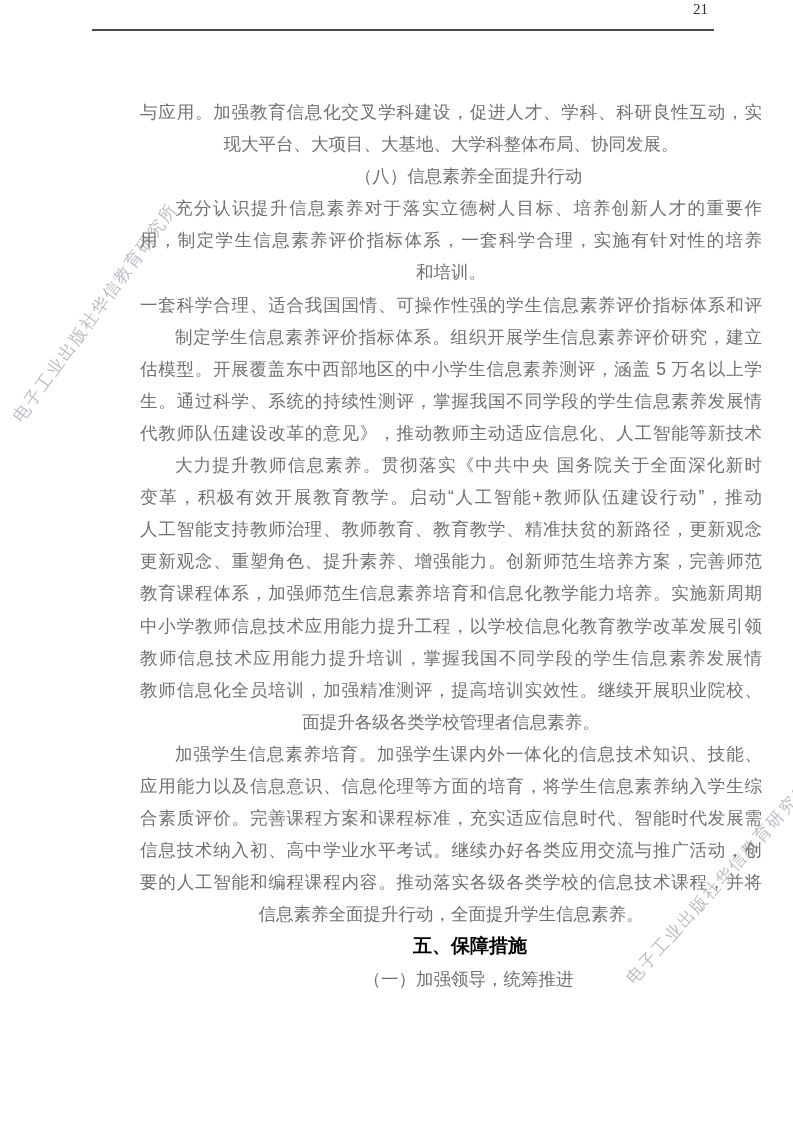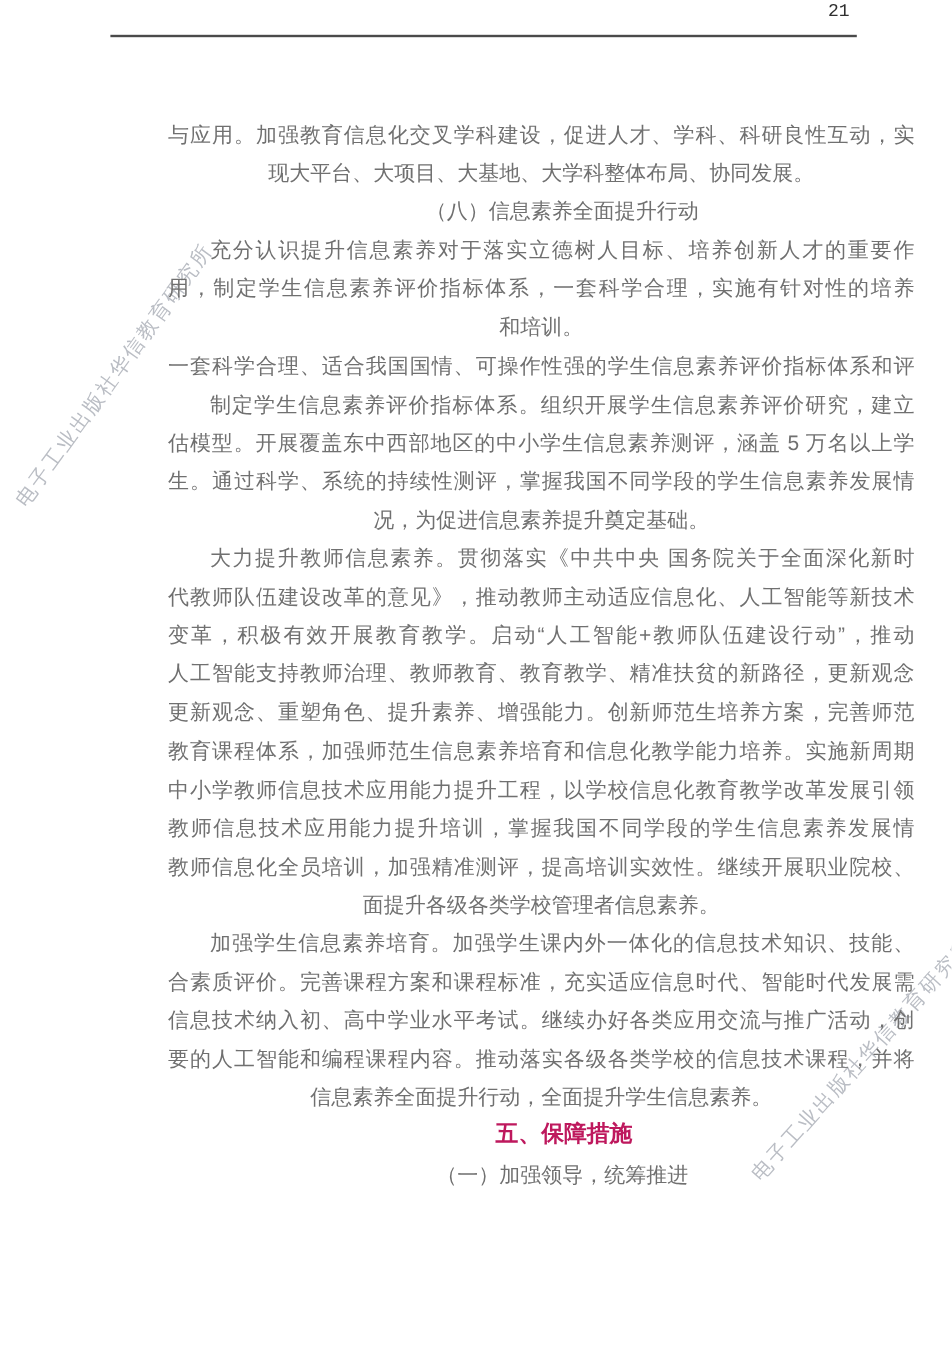--- a/index.html
+++ b/index.html
@@ -8,21 +8,21 @@
     width: 793px;
     height: 1122px;
     background: #ffffff;
     overflow: hidden;
     font-family: "Liberation Sans", sans-serif;
   }
   .pageno {
     position: absolute;
     top: 1px;
     right: 85px;
-    font-family: Liberation Mono, monospace;
+    font-family: Liberation Serif, serif;
     font-size: 15px;
     color: #2f2f2f;
     z-index: 2;
   }
   .rule {
     position: absolute;
     top: 29px;
     left: 92px;
     width: 622px;
     height: 2px;
@@ -59,21 +59,21 @@
     text-align: center;
   }
   .line.just {
     text-align: justify;
     text-align-last: justify;
     text-justify: inter-character;
   }
   .line.indent { text-indent: 2em; }
   .line.bold {
     font-weight: bold;
-    color: #be185d;
+    color: #000000;
     font-size: 19px;
   }
 </style>
 </head>
 <body>
 
 <div class="page">
   <span class="pageno" style="color: rgb(47, 47, 47);">21</span>
   <div class="rule" style="background: rgb(74, 74, 74);"></div>
 
@@ -84,32 +84,32 @@
       <div class="line just">与应用。加强教育信息化交叉学科建设，促进人才、学科、科研良性互动，实</div>
       <div class="line">现大平台、大项目、大基地、大学科整体布局、协同发展。</div>
       <div class="line indent">（八）信息素养全面提升行动</div>
       <div class="line just indent">充分认识提升信息素养对于落实立德树人目标、培养创新人才的重要作</div>
       <div class="line just">用，制定学生信息素养评价指标体系，一套科学合理，实施有针对性的培养</div>
       <div class="line">和培训。</div>
       <div class="line just">一套科学合理、适合我国国情、可操作性强的学生信息素养评价指标体系和评</div>
       <div class="line just indent">制定学生信息素养评价指标体系。组织开展学生信息素养评价研究，建立</div>
       <div class="line just">估模型。开展覆盖东中西部地区的中小学生信息素养测评，涵盖 5 万名以上学</div>
       <div class="line just">生。通过科学、系统的持续性测评，掌握我国不同学段的学生信息素养发展情</div>
-      <div class="line">况，为促进信息素养提升奠定基础。</div>
+      <div class="line just">代教师队伍建设改革的意见》，推动教师主动适应信息化、人工智能等新技术</div>
       <div class="line just indent">大力提升教师信息素养。贯彻落实《中共中央 国务院关于全面深化新时</div>
-      <div class="line just">代教师队伍建设改革的意见》，推动教师主动适应信息化、人工智能等新技术</div>
       <div class="line just">变革，积极有效开展教育教学。启动“人工智能+教师队伍建设行动”，推动</div>
       <div class="line just">人工智能支持教师治理、教师教育、教育教学、精准扶贫的新路径，更新观念</div>
       <div class="line just">更新观念、重塑角色、提升素养、增强能力。创新师范生培养方案，完善师范</div>
       <div class="line just">教育课程体系，加强师范生信息素养培育和信息化教学能力培养。实施新周期</div>
       <div class="line just">中小学教师信息技术应用能力提升工程，以学校信息化教育教学改革发展引领</div>
       <div class="line just">教师信息技术应用能力提升培训，掌握我国不同学段的学生信息素养发展情</div>
       <div class="line just">教师信息化全员培训，加强精准测评，提高培训实效性。继续开展职业院校、</div>
       <div class="line">面提升各级各类学校管理者信息素养。</div>
       <div class="line just indent">加强学生信息素养培育。加强学生课内外一体化的信息技术知识、技能、</div>
+      <div class="line just">应用能力以及信息意识、信息伦理等方面的培育，将学生信息素养纳入学生综</div>
       <div class="line just">合素质评价。完善课程方案和课程标准，充实适应信息时代、智能时代发展需</div>
       <div class="line just">信息技术纳入初、高中学业水平考试。继续办好各类应用交流与推广活动，创</div>
       <div class="line just">要的人工智能和编程课程内容。推动落实各级各类学校的信息技术课程，并将</div>
       <div class="line">信息素养全面提升行动，全面提升学生信息素养。</div>
       <div class="line indent bold">五、保障措施</div>
       <div class="line indent">（一）加强领导，统筹推进</div>
     </main>
 </div>
 
 </body></html>

